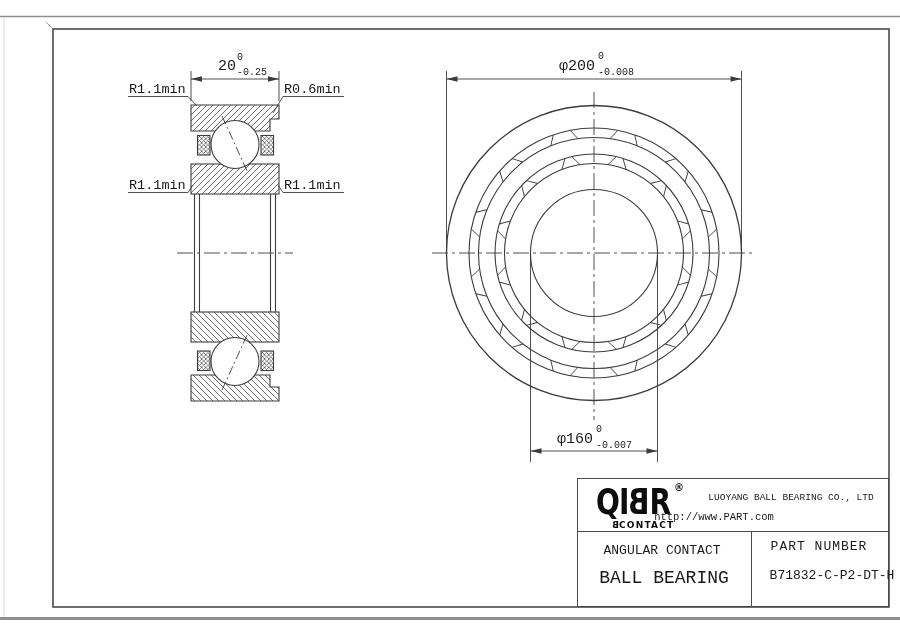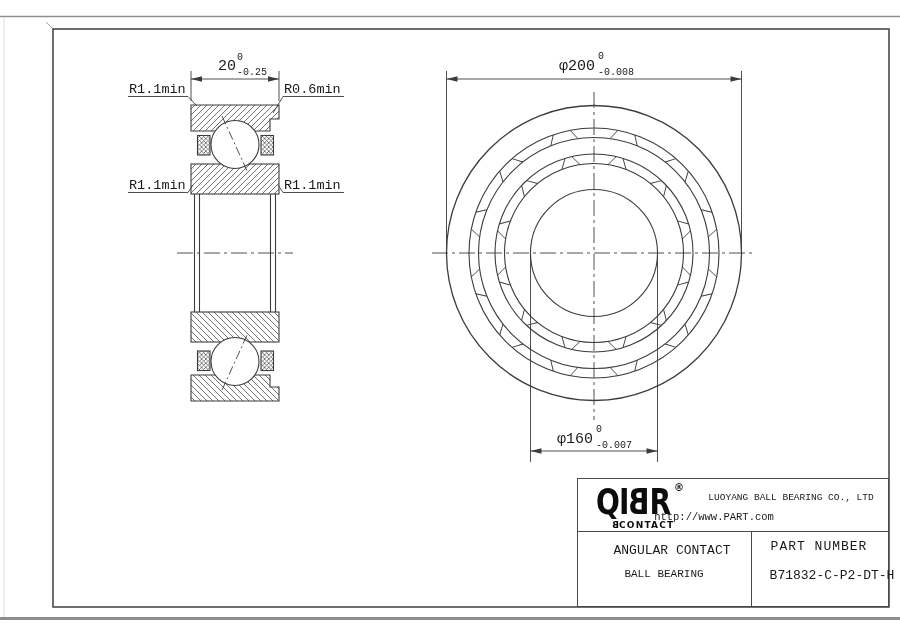--- a/index.html
+++ b/index.html
@@ -19,22 +19,22 @@
         transform:scaleX(0.78);transform-origin:left top;white-space:nowrap;}
   .flipx{display:inline-block;transform:scaleX(-1);}
   .logo-reg{position:absolute;left:96px;top:3px;font-size:10px;font-weight:bold;
             font-family:"DejaVu Sans",sans-serif;color:#0c0c0c;}
   .logo-sub{position:absolute;left:33px;top:41px;font-size:9px;font-weight:bold;
             letter-spacing:1.2px;font-family:"DejaVu Sans",sans-serif;color:#0c0c0c;white-space:nowrap;}
   .company{position:absolute;left:213px;top:13px;transform:translateX(-50%);
            font-size:9.5px;white-space:nowrap;}
   .website{position:absolute;left:136px;top:32px;transform:translateX(-50%);
            font-size:10.5px;white-space:nowrap;}
-  .prod1{position:absolute;left:94px;top:64px;transform:translateX(-50%);font-size:13px;white-space:nowrap;}
-  .prod2{position:absolute;left:86px;top:89px;transform:translateX(-50%);font-size:11px;white-space:nowrap;}
+  .prod1{position:absolute;left:84px;top:64px;transform:translateX(-50%);font-size:13px;white-space:nowrap;}
+  .prod2{position:absolute;left:86px;top:89px;transform:translateX(-50%);font-size:18px;white-space:nowrap;}
   .pnl{position:absolute;left:241px;top:60px;transform:translateX(-50%);font-size:13px;
        letter-spacing:1px;white-space:nowrap;font-family:Liberation Mono, monospace;}
   .pn{position:absolute;left:254px;top:89px;transform:translateX(-50%);font-size:13px;white-space:nowrap;}
 </style>
 </head>
 <body>
 
 <svg width="900" height="636" viewBox="0 0 900 636" xmlns="http://www.w3.org/2000/svg" xmlns:xlink="http://www.w3.org/1999/xlink">
   <defs>
     <pattern id="hatch" patternUnits="userSpaceOnUse" width="6" height="6">

